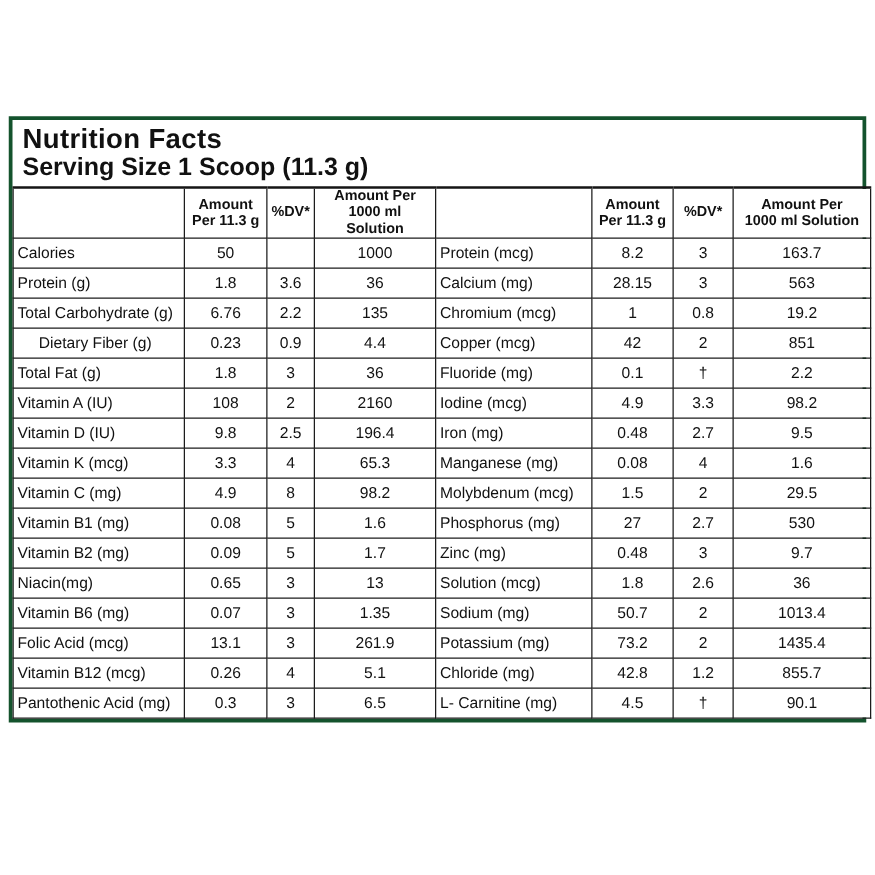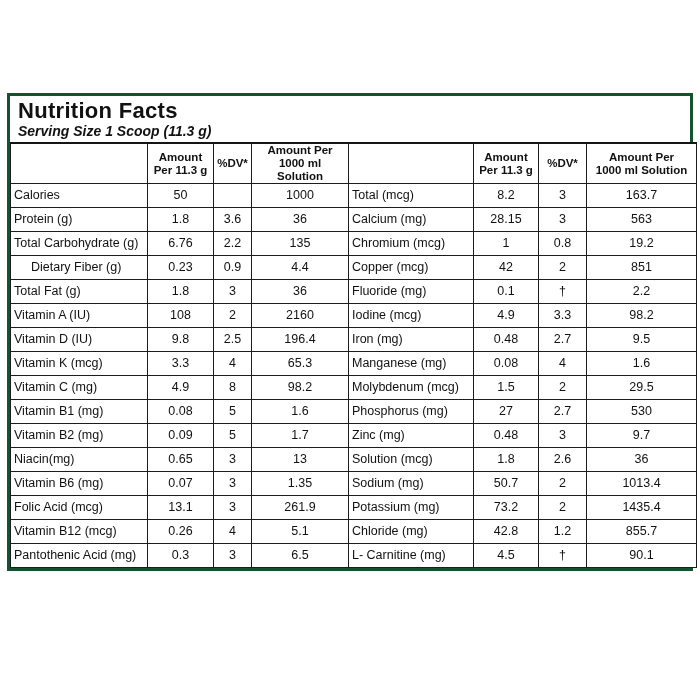--- a/index.html
+++ b/index.html
@@ -6,21 +6,21 @@
   .page {
     position:relative; width:700px; height:700px; background:#ffffff;
     font-family:"Liberation Sans", sans-serif; color:#111; overflow:hidden;
   }
   .nf-box {
     position:absolute; left:7px; top:93px; width:686px; box-sizing:border-box;
     border:3px solid #14532d; background:#fff;
   }
   .titleblock { padding:3px 10px 3px 8px; }
   .title { font-size:22px; font-weight:bold; line-height:1.08; letter-spacing:0.3px; }
-  .sub   { font-size:14px; font-weight:bold; line-height:1.18;font-style:italic; }
+  .sub   { font-size:20px; font-weight:bold; line-height:1.18; }
   table.nf { border-collapse:collapse; width:100%; table-layout:fixed; }
   table.nf th, table.nf td {
     border:1.5px solid #1c1c1c; padding:0 3px; overflow:hidden;
     vertical-align:middle; background:#fff;
   }
   table.nf thead th {
     height:31px; font-size:11.5px; font-weight:bold; text-align:center;
     white-space:pre-line; line-height:1.12; border-top:2px solid #151515;
   }
   table.nf td { height:23px; font-size:12.5px; }
@@ -67,21 +67,21 @@
           <th>Amount Per
 1000 ml Solution</th>
         </tr>
       </thead>
       <tbody>
           <tr>
             <td class="label">Calories</td>
             <td class="val">50</td>
             <td class="val"></td>
             <td class="val">1000</td>
-            <td class="label">Total (mcg)</td>
+            <td class="label">Protein (mcg)</td>
             <td class="val">8.2</td>
             <td class="val">3</td>
             <td class="val">163.7</td>
           </tr>
           <tr>
             <td class="label">Protein (g)</td>
             <td class="val">1.8</td>
             <td class="val">3.6</td>
             <td class="val">36</td>
             <td class="label">Calcium (mg)</td>

